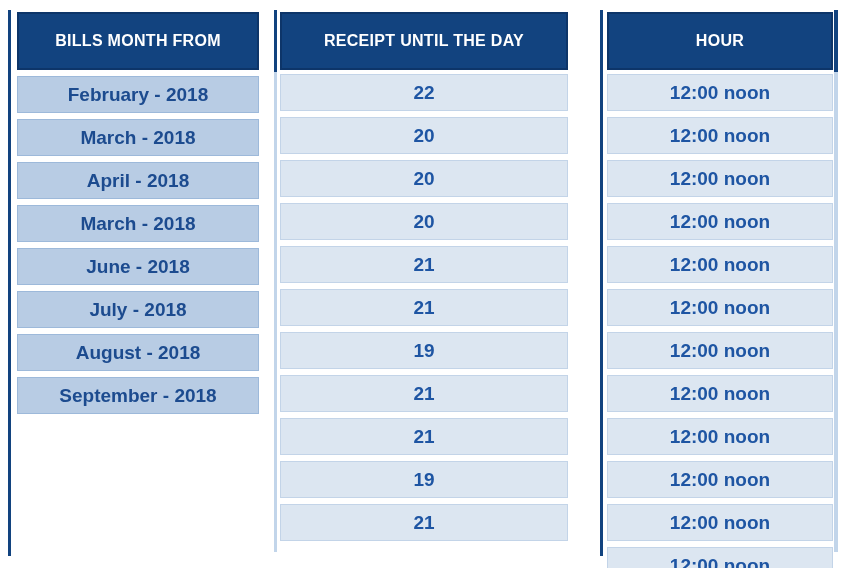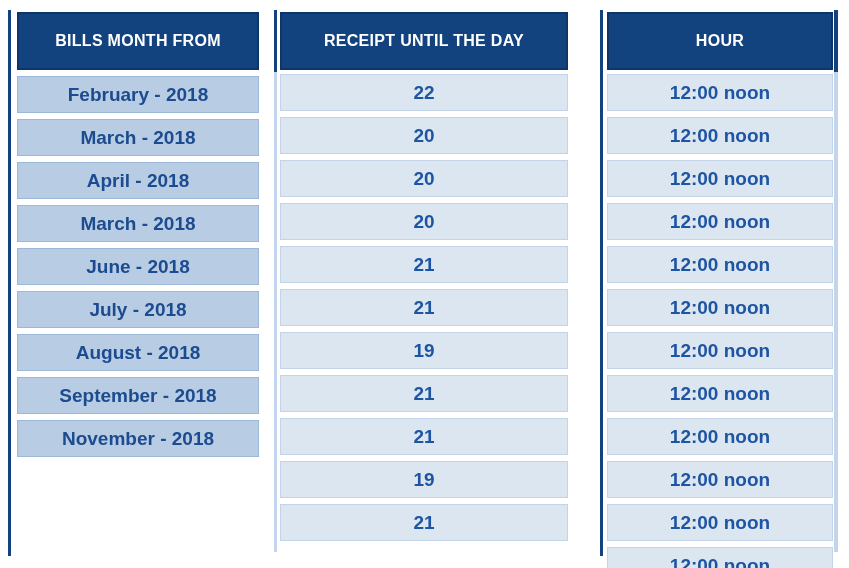--- a/index.html
+++ b/index.html
@@ -62,21 +62,20 @@
   <div id="col-month" class="col">
     <div class="cell head">BILLS MONTH FROM</div>
       <div class="cell body c1">February - 2018</div>
       <div class="cell body c1">March - 2018</div>
       <div class="cell body c1">April - 2018</div>
       <div class="cell body c1">March - 2018</div>
       <div class="cell body c1">June - 2018</div>
       <div class="cell body c1">July - 2018</div>
       <div class="cell body c1">August - 2018</div>
       <div class="cell body c1">September - 2018</div>
-      <div class="cell body c1">November - 2018</div>
     </div>
 
   <div id="col-day" class="col">
     <div class="cell head">RECEIPT UNTIL THE DAY</div>
   <div class="cell body c23 first">22</div>
       <div class="cell body c23">20</div>
       <div class="cell body c23">20</div>
       <div class="cell body c23">20</div>
       <div class="cell body c23">21</div>
       <div class="cell body c23">21</div>

